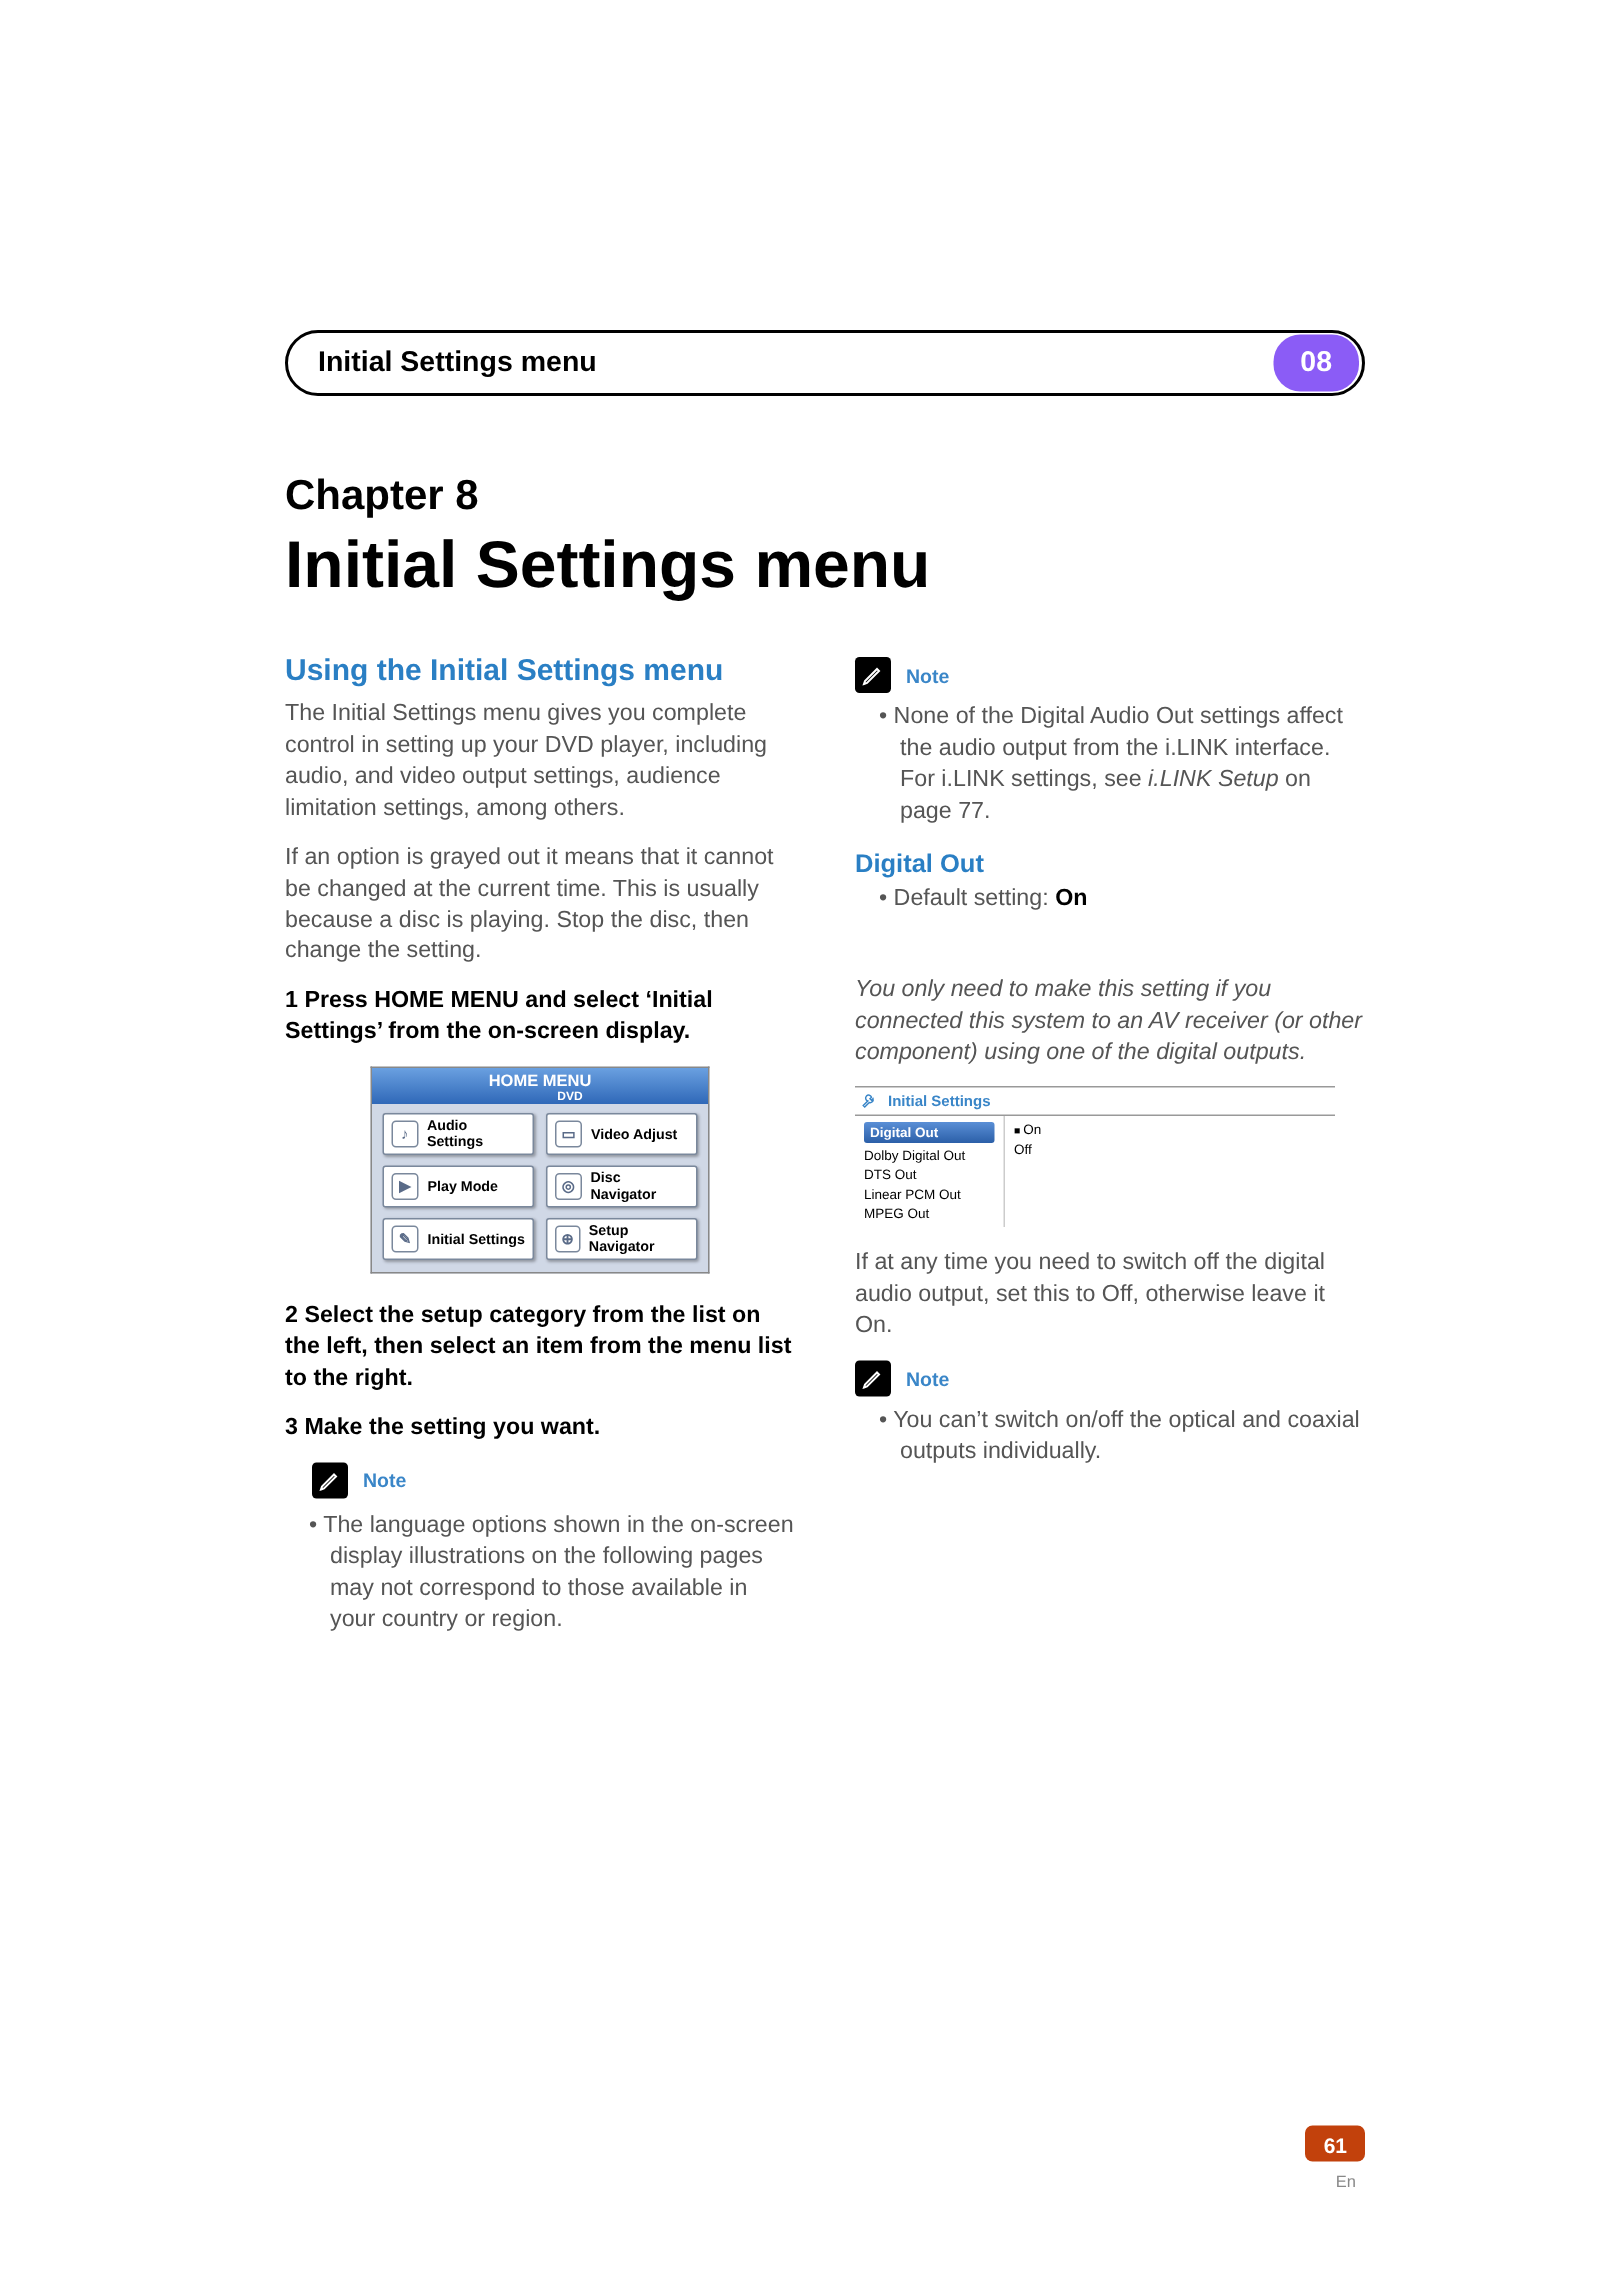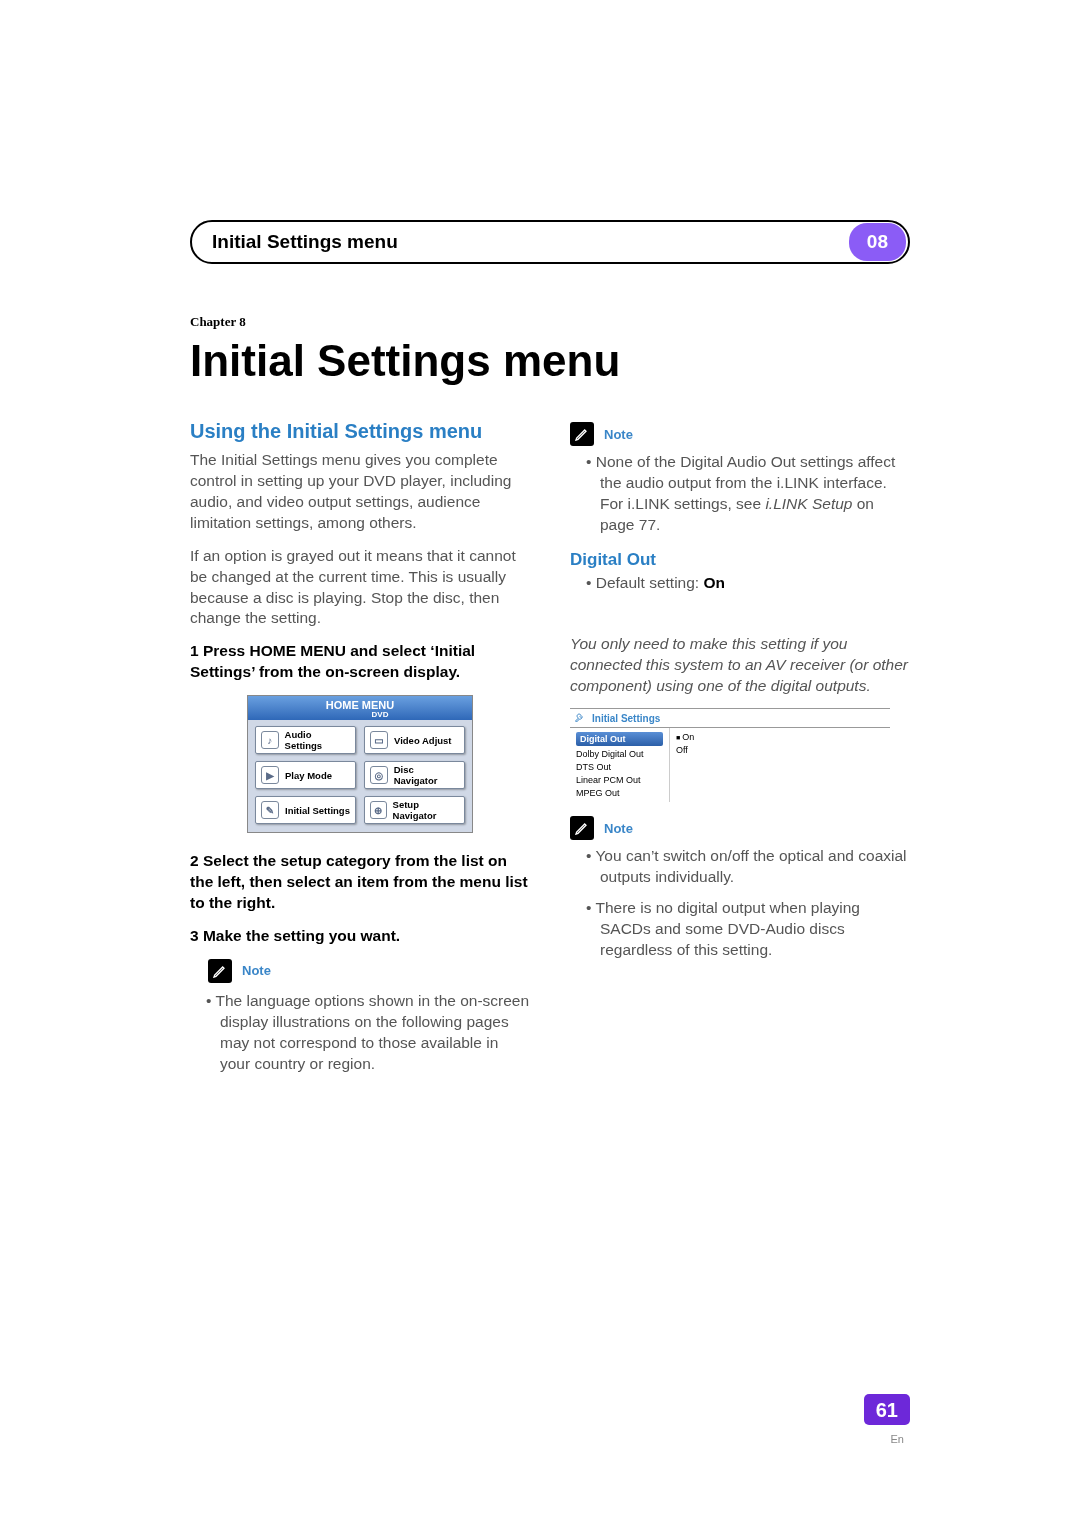--- a/index.html
+++ b/index.html
@@ -33,23 +33,22 @@
     background: #8b5cf6;
     color: #fff;
     border-radius: 18px;
     padding: 8px 18px;
     font-weight: bold;
     font-size: 19px;
     margin-right: 2px;
   }
   .chapter-label {
     font-weight: bold;
-    font-size: 13px;
+    font-size: 28px;
     margin-bottom: 6px;
-    font-family: Liberation Serif, serif;
   }
   .chapter-title {
     font-weight: bold;
     font-size: 44px;
     margin-bottom: 32px;
   }
   .two-col {
     display: flex;
     gap: 40px;
   }
@@ -224,26 +223,26 @@
     font-weight: bold;
     font-size: 9px;
   }
   .is-list div { line-height: 1.5; }
   .is-opt-on::before { content: "■ "; font-size: 7px; }
 
   .page-num-badge {
     position: absolute;
     right: 170px;
     bottom: -340px;
-    background: #6d28d9;
+    background: #c2410c;
     color: #fff;
     border-radius: 5px;
     padding: 5px 12px 3px 12px;
     font-weight: bold;
-    font-size: 20px;
+    font-size: 14px;
     text-align: center;
   }
   .page-lang {
     position: absolute;
     right: 176px;
     bottom: -360px;
     font-size: 11px;
     color: #888;
   }
 </style>
@@ -346,29 +345,29 @@
             <div>Linear PCM Out</div>
             <div>MPEG Out</div>
           </div>
           <div class="is-col3">
             <div class="is-opt-on">On</div>
             <div>Off</div>
           </div>
         </div>
       </div>
 
+      <div class="body-text">If at any time you need to switch off the digital audio output, set this to Off, otherwise leave it On.</div>
 
       <div class="note-row-tight">
         <span class="note-icon">
           <svg viewBox="0 0 24 24" fill="none" stroke="#fff" stroke-width="2">
               <path d="M3 21l3-1 12-12-2-2L4 18l-1 3z"></path>
             </svg>
         </span>
         <span class="note-label">Note</span>
       </div>
       <div class="bullet">You can’t switch on/off the optical and coaxial outputs individually.</div>
-      <div class="bullet">There is no digital output when playing SACDs and some DVD-Audio discs regardless of this setting.</div>
     </div>
   </div>
 
   <div class="page-num-badge">61</div>
   <div class="page-lang">En</div>
 </div>
 
 </body></html>

